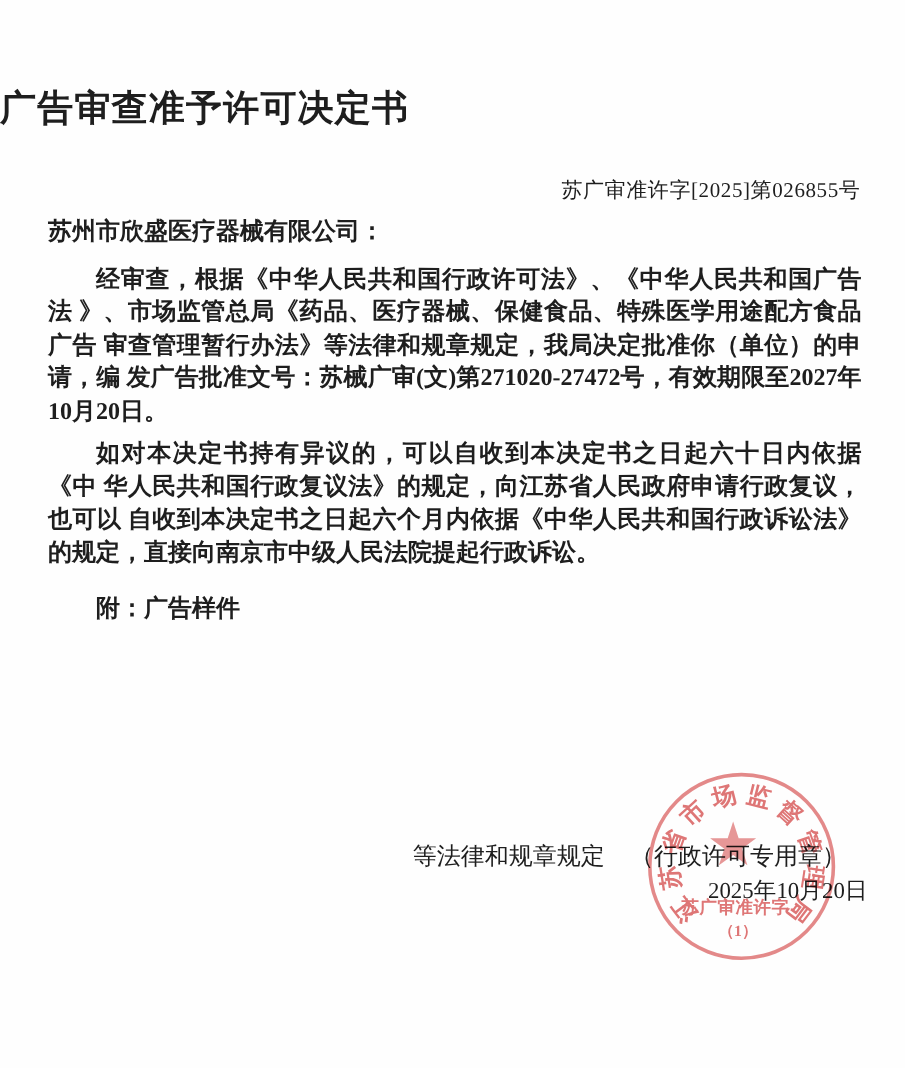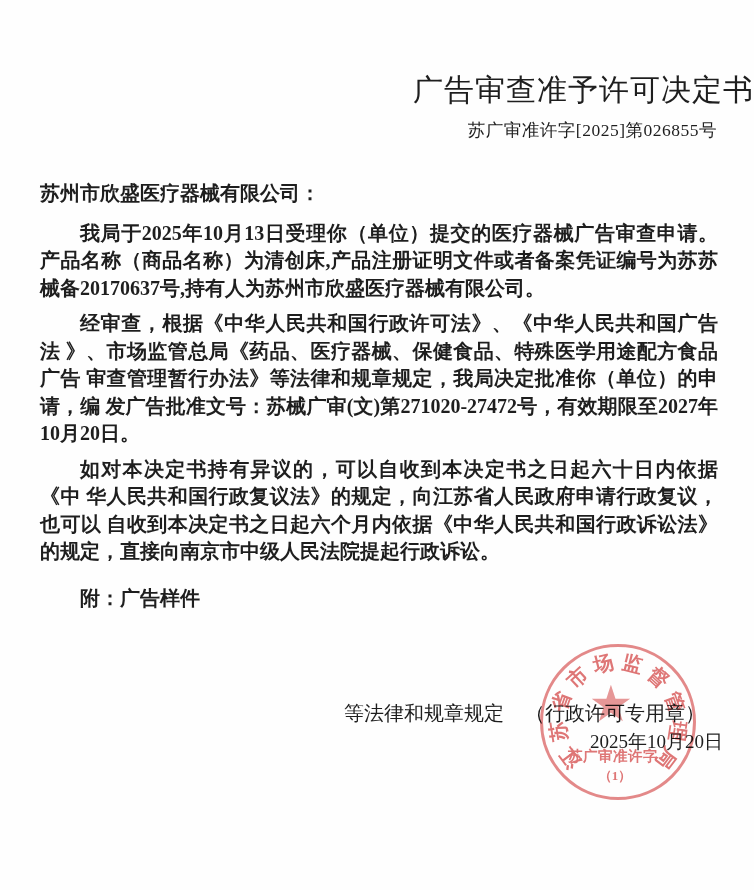--- a/index.html
+++ b/index.html
@@ -15,28 +15,28 @@
     overflow: hidden;
     font-family: "Liberation Serif", "DejaVu Serif", serif;
     color: #1e1e1e;
   }
   .doc-title {
     position: absolute;
     top: 70px;
     left: 0;
     width: 100%;
     margin: 0;
-    text-align: right;
+    text-align: left;
     font-size: 30px;
-    font-weight: 400;
+    font-weight: 700;
     letter-spacing: 1px;
   }
   .doc-number {
     position: absolute;
-    top: 118px;
+    top: 146px;
     right: 37px;
     font-size: 17.5px;
     letter-spacing: 0.5px;
   }
   .doc-body {
     position: absolute;
     left: 40px;
     top: 180px;
     width: 678px;
     font-size: 20px;
@@ -137,21 +137,20 @@
 <body>
 
 <div class="page">
 
   <h1 class="doc-title">广告审查准予许可决定书</h1>
 
   <div class="doc-number">苏广审准许字[2025]第026855号</div>
 
   <div class="doc-body">
     <p class="addressee">苏州市欣盛医疗器械有限公司：</p>
-    <p class="para">我局于2025年10月13日受理你（单位）提交的医疗器械广告审查申请。产品名称（商品名称）为清创床,产品注册证明文件或者备案凭证编号为苏苏械备20170637号,持有人为苏州市欣盛医疗器械有限公司。</p>
     <p class="para">经审查，根据《中华人民共和国行政许可法》、《中华人民共和国广告法 》、市场监管总局《药品、医疗器械、保健食品、特殊医学用途配方食品广告 审查管理暂行办法》等法律和规章规定，我局决定批准你（单位）的申请，编 发广告批准文号：苏械广审(文)第271020-27472号，有效期限至2027年10月20日。</p>
     <p class="para">如对本决定书持有异议的，可以自收到本决定书之日起六十日内依据《中 华人民共和国行政复议法》的规定，向江苏省人民政府申请行政复议，也可以 自收到本决定书之日起六个月内依据《中华人民共和国行政诉讼法》的规定，直接向南京市中级人民法院提起行政诉讼。</p>
     <p class="attachment">附：广告样件</p>
   </div>
 
   <div class="sig-line">
     <span>等法律和规章规定</span><span class="seal-note">（行政许可专用章）</span>
   </div>
 
   <div class="issue-date">2025年10月20日</div>

